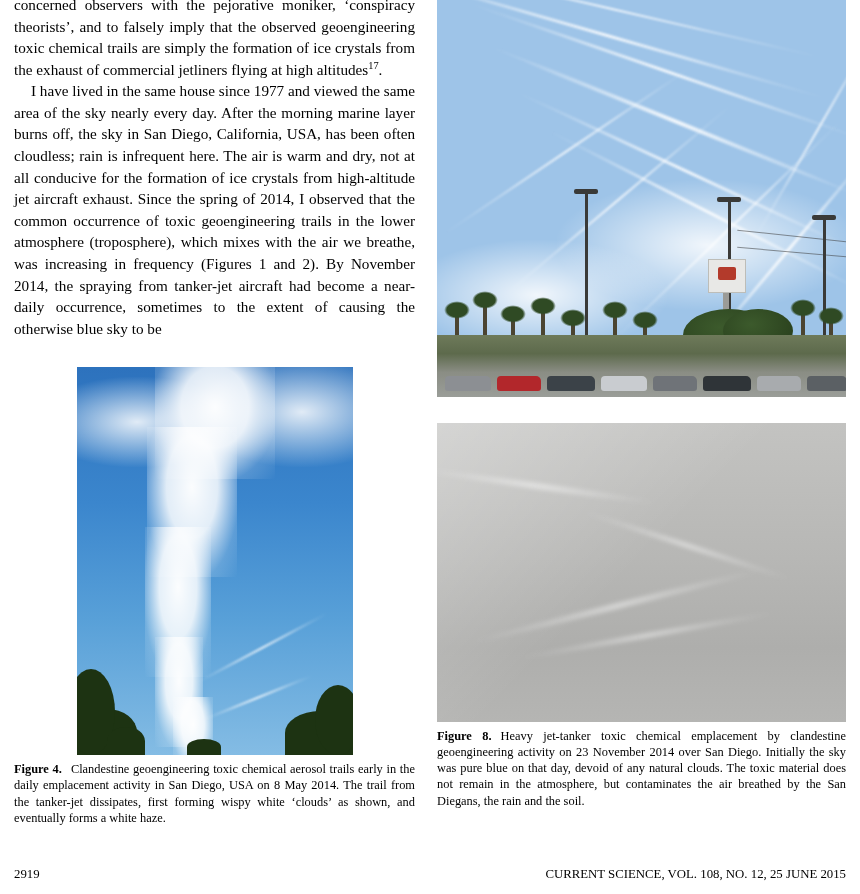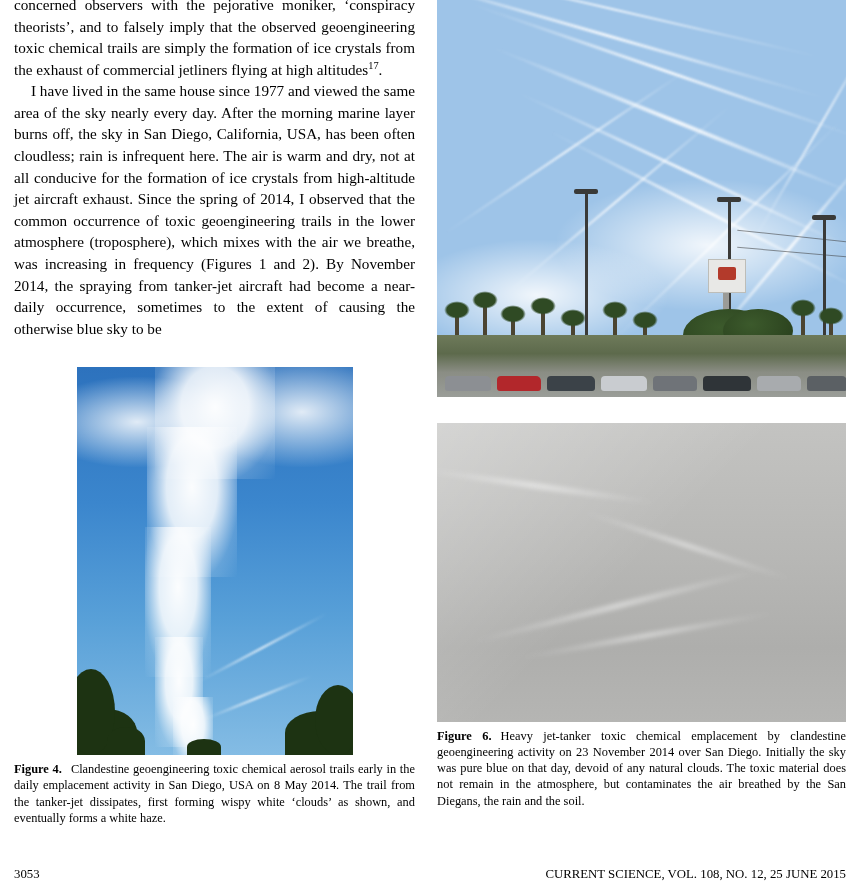--- a/index.html
+++ b/index.html
@@ -343,25 +343,25 @@
 
       <div class="figure" style="margin-top:26px;">
         <div class="photo fig3-photo">
           <div class="fig3-haze"></div>
           <div class="fig3-streak" style="left:30px; top:180px; width:300px; height:6px; transform:rotate(-14deg);"></div>
           <div class="fig3-streak" style="left:80px; top:210px; width:260px; height:5px; transform:rotate(-10deg);"></div>
           <div class="fig3-streak" style="left:140px; top:120px; width:220px; height:5px; transform:rotate(18deg);"></div>
           <div class="fig3-streak" style="left:-20px; top:60px; width:240px; height:6px; transform:rotate(8deg);"></div>
         </div>
         <div class="caption">
-          <b>Figure 6.</b><span class="gap"></span><span>Heavy jet-tanker toxic chemical emplacement by clandes­tine geoengineering activity on 23 November 2014 over San Diego. Ini­tially the sky was pure blue on that day, devoid of any natural clouds. The toxic material does not remain in the atmosphere, but contaminates the air breathed by the San Diegans, the rain and the soil.</span>
+          <b>Figure 8.</b><span class="gap"></span><span>Heavy jet-tanker toxic chemical emplacement by clandes­tine geoengineering activity on 23 November 2014 over San Diego. Ini­tially the sky was pure blue on that day, devoid of any natural clouds. The toxic material does not remain in the atmosphere, but contaminates the air breathed by the San Diegans, the rain and the soil.</span>
         </div>
       </div>
 
     </div>
   </div>
 
   <div class="footer">
-    <span class="pageno">3053</span>
+    <span class="pageno">2919</span>
     <span class="journal">CURRENT SCIENCE, VOL. 108, NO. 12, 25 JUNE 2015</span>
   </div>
 
 </div>
 
 </body></html>

